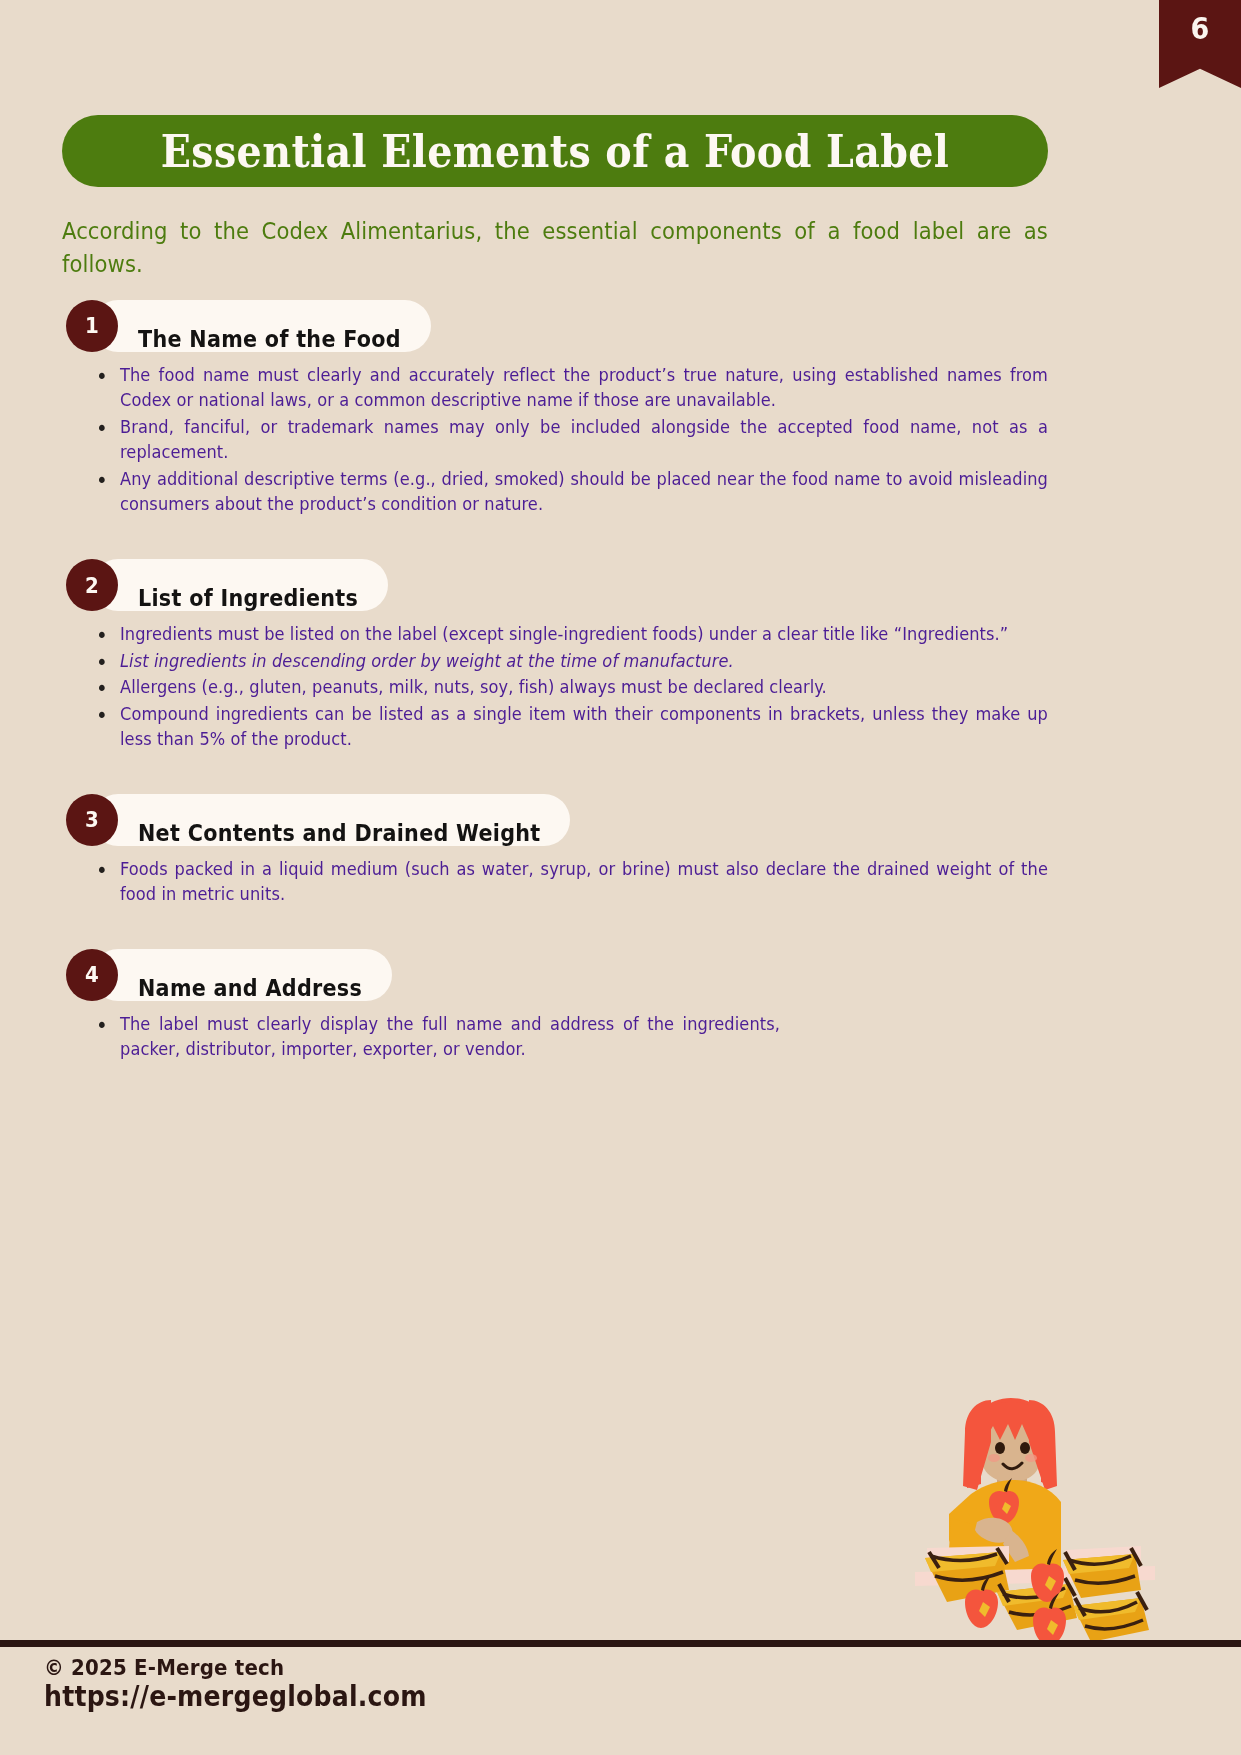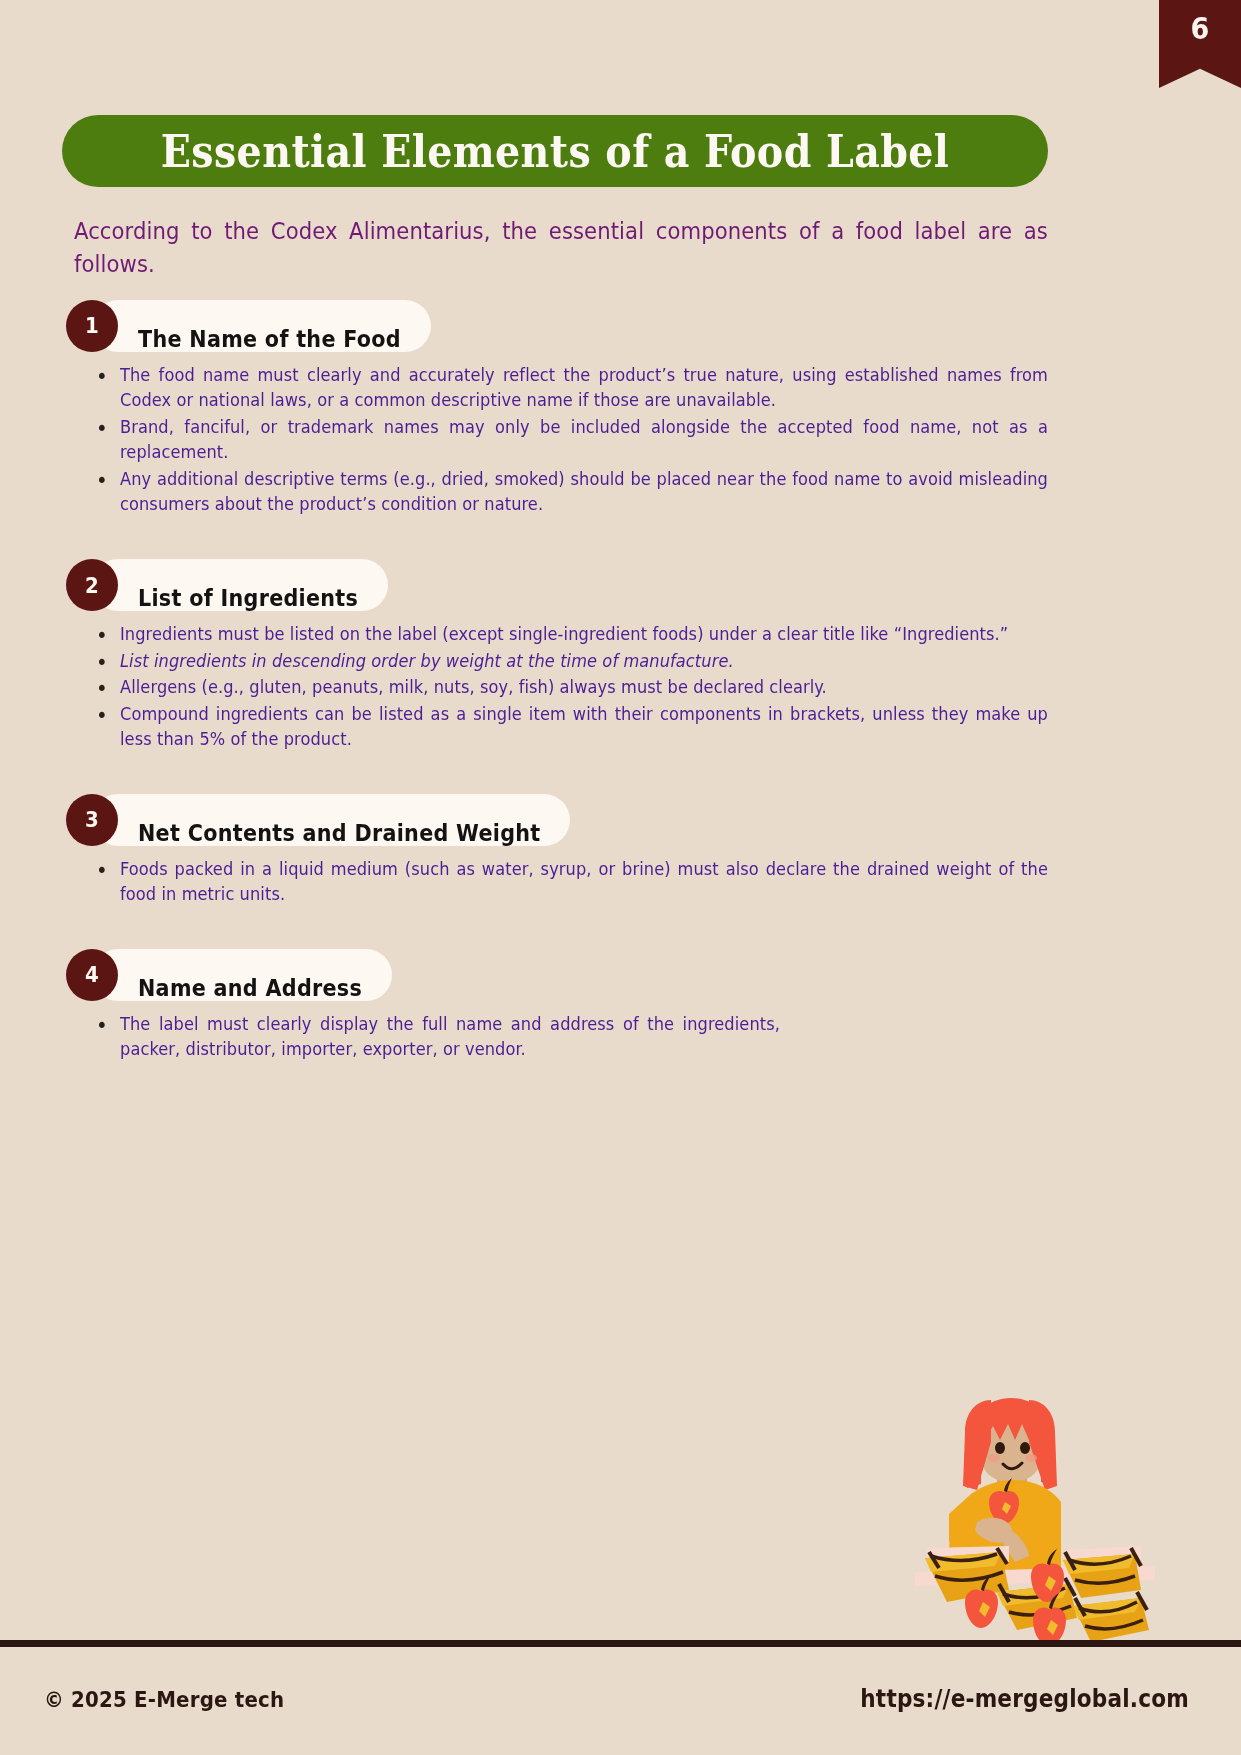--- a/index.html
+++ b/index.html
@@ -66,22 +66,22 @@
     position: absolute;
     left: 62px;
     top: 215px;
     width: 986px;
   }
 
   .intro {
     font-size: 23.5px;
     line-height: 1.42;
     text-align: justify;
-    color: #701a75;
-    margin: 0 0 14px 12px;
+    color: #4d7c0f;
+    margin: 0 0 14px 0;
     letter-spacing: 0.1px;
   }
 
   
   .section { margin-top: 18px; }
   .sec-head {
     position: relative;
     display: inline-flex;
     align-items: center;
     height: 52px;
@@ -164,34 +164,35 @@
     position: absolute;
     left: 0;
     right: 0;
     bottom: 108px;
     height: 7px;
     background: #2b1612;
   }
   .footer {
     position: absolute;
     left: 44px;
-    right: 52px;
+    right: 44px;
     bottom: 42px;
     display: flex;
     justify-content: space-between;
-    align-items: center;
+    align-items: flex-start;
+    flex-direction: column;
   }
   .footer-left {
     font-size: 22px;
     font-weight: 700;
     color: #2b1612;
     letter-spacing: 0.2px;
   }
   .footer-right {
-    font-size: 24px;
+    font-size: 28px;
     font-weight: 700;
     color: #2b1612;
     letter-spacing: 0.2px;
   }
 </style>
 </head>
 <body>
 
 <div class="ribbon">
   <span class="ribbon-num">6</span>

